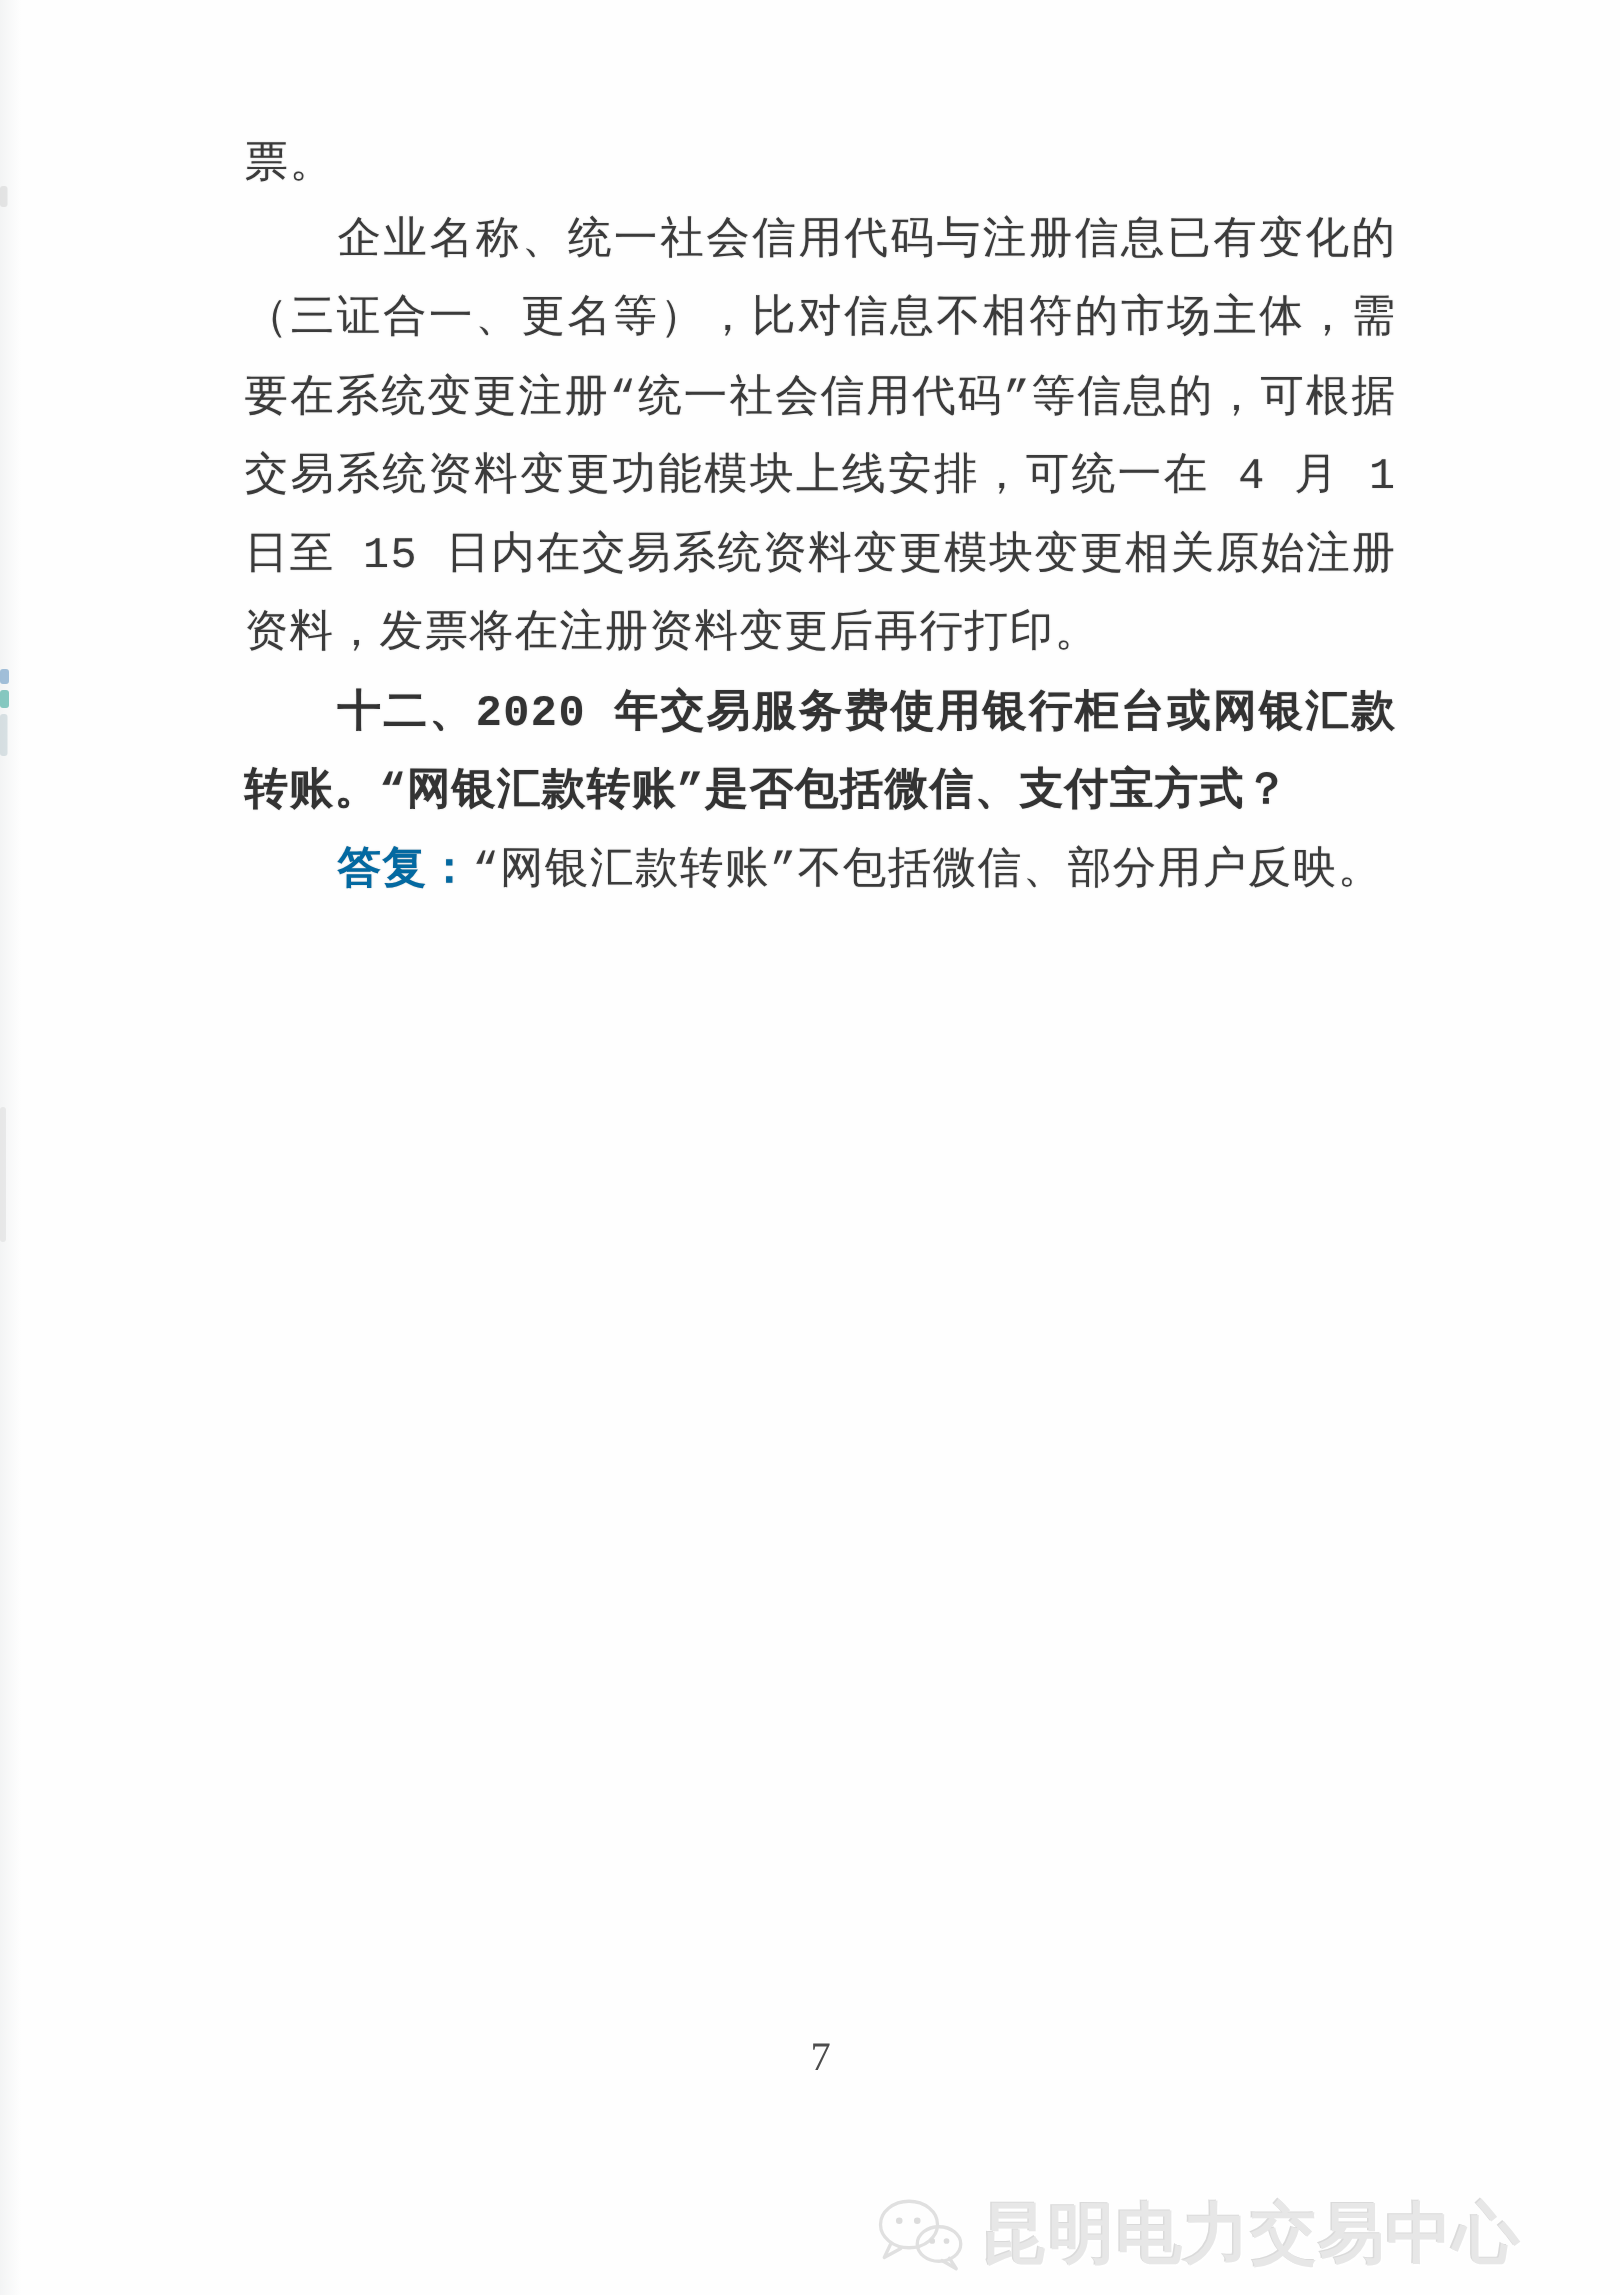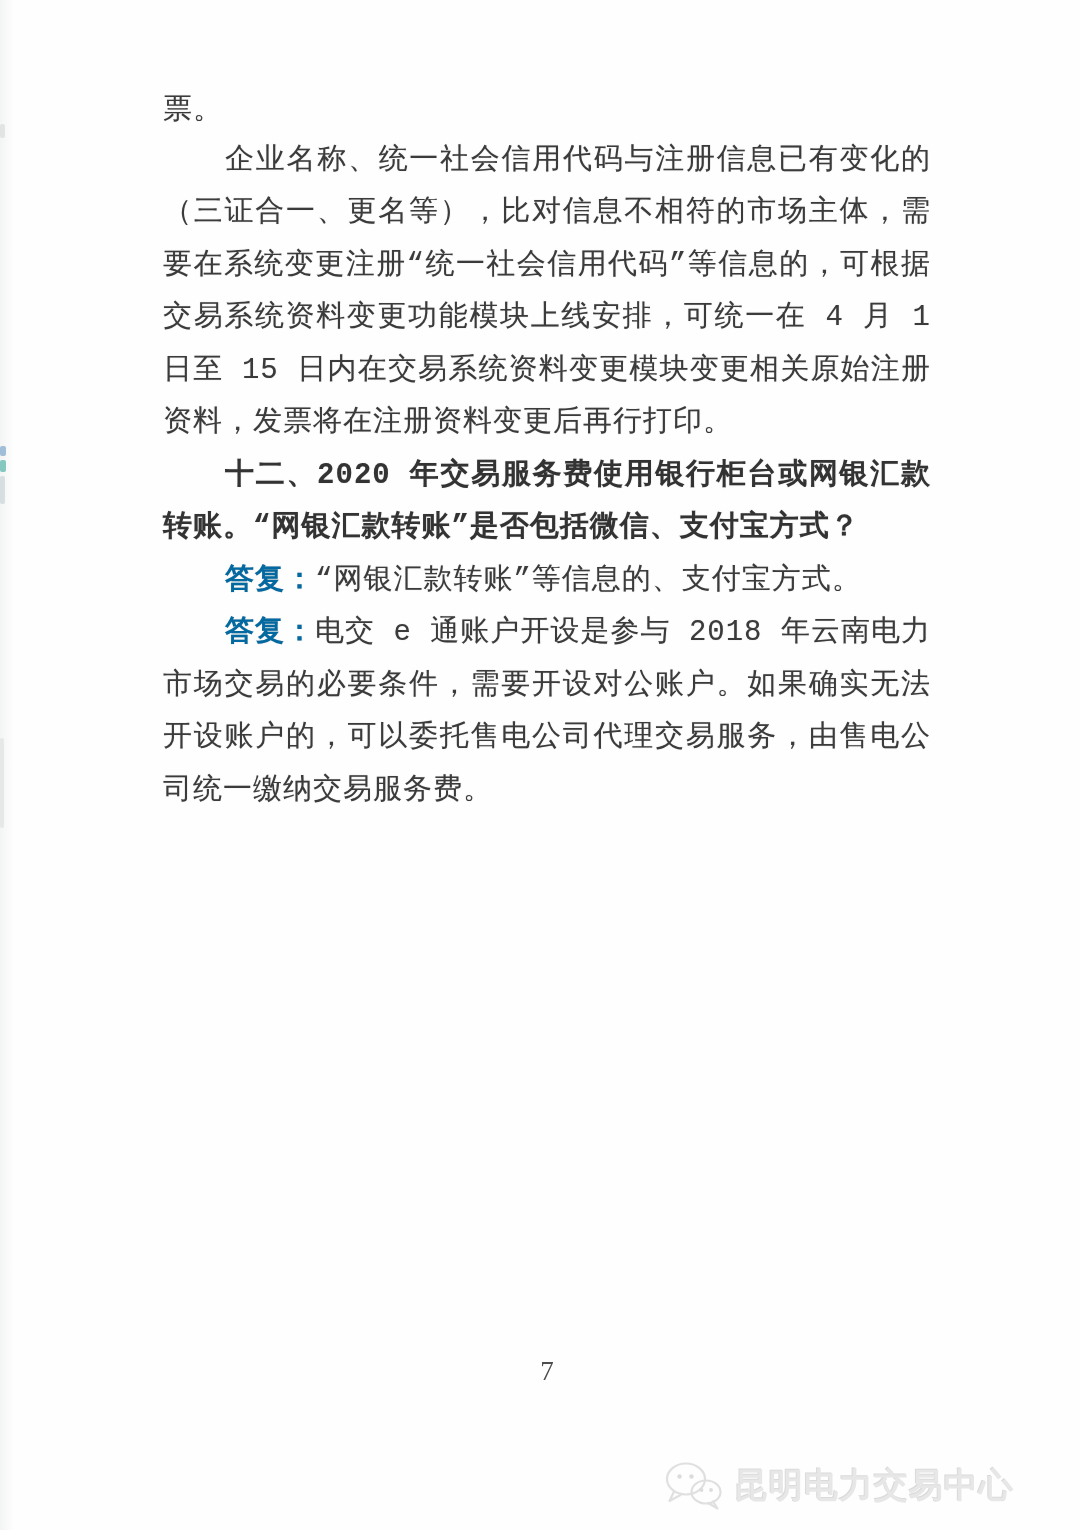--- a/index.html
+++ b/index.html
@@ -50,21 +50,21 @@
     position: absolute;
     right: 66px;
     top: 1460px;
     display: flex;
     align-items: center;
     gap: 10px;
     user-select: none;
   }
   .brand-name {
     font-family: "Liberation Sans", "DejaVu Sans", sans-serif;
-    font-size: 34px;
+    font-size: 44px;
     font-weight: bold;
     color: #e7e7e7;
     text-shadow: -1px -1px 0 #dadada, 1px 1px 1px #ffffff;
     letter-spacing: 1px;
     white-space: nowrap;
   }
   .wechat-logo { display: inline-block; line-height: 0; }
   .scan-artifact {
     position: absolute;
     border-radius: 2px;
@@ -73,22 +73,21 @@
 </style>
 </head>
 <body>
 
 <div class="page">
 
   <div class="content" id="paragraphs">
       <p class="para plain"><span>票。</span></p>
       <p class="para plain indent"><span>企业名称、统一社会信用代码与注册信息已有变化的（三证合一、更名等），比对信息不相符的市场主体，需要在系统变更注册“统一社会信用代码”等信息的，可根据交易系统资料变更功能模块上线安排，可统一在 4 月 1 日至 15 日内在交易系统资料变更模块变更相关原始注册资料，发票将在注册资料变更后再行打印。</span></p>
       <p class="para question indent"><span>十二、2020 年交易服务费使用银行柜台或网银汇款转账。“网银汇款转账”是否包括微信、支付宝方式？</span></p>
-      <p class="para answer indent"><span class="answer-label">答复：</span><span>“网银汇款转账”等信息的、支付宝方式。</span></p>
-      <p class="para answer indent"><span class="answer-label">答复：</span><span>电交 e 通账户开设是参与 2018 年云南电力市场交易的必要条件，需要开设对公账户。如果确实无法开设账户的，可以委托售电公司代理交易服务，由售电公司统一缴纳交易服务费。</span></p>
+      <p class="para answer indent"><span class="answer-label">答复：</span><span>“网银汇款转账”不包括微信、部分用户反映。</span></p>
     </div>
 
   <div class="page-number">7</div>
 
   <div class="footer-watermark">
     <span class="wechat-logo">
       <svg width="62" height="52" viewBox="0 0 62 52">
         <g fill="none" stroke="#e0e0e0" stroke-width="2.2" stroke-linejoin="round" stroke-linecap="round">
           <ellipse cx="24" cy="19" rx="19" ry="15.5"></ellipse>
           <path d="M12 31.5 L7.5 41 L18.5 35"></path>

